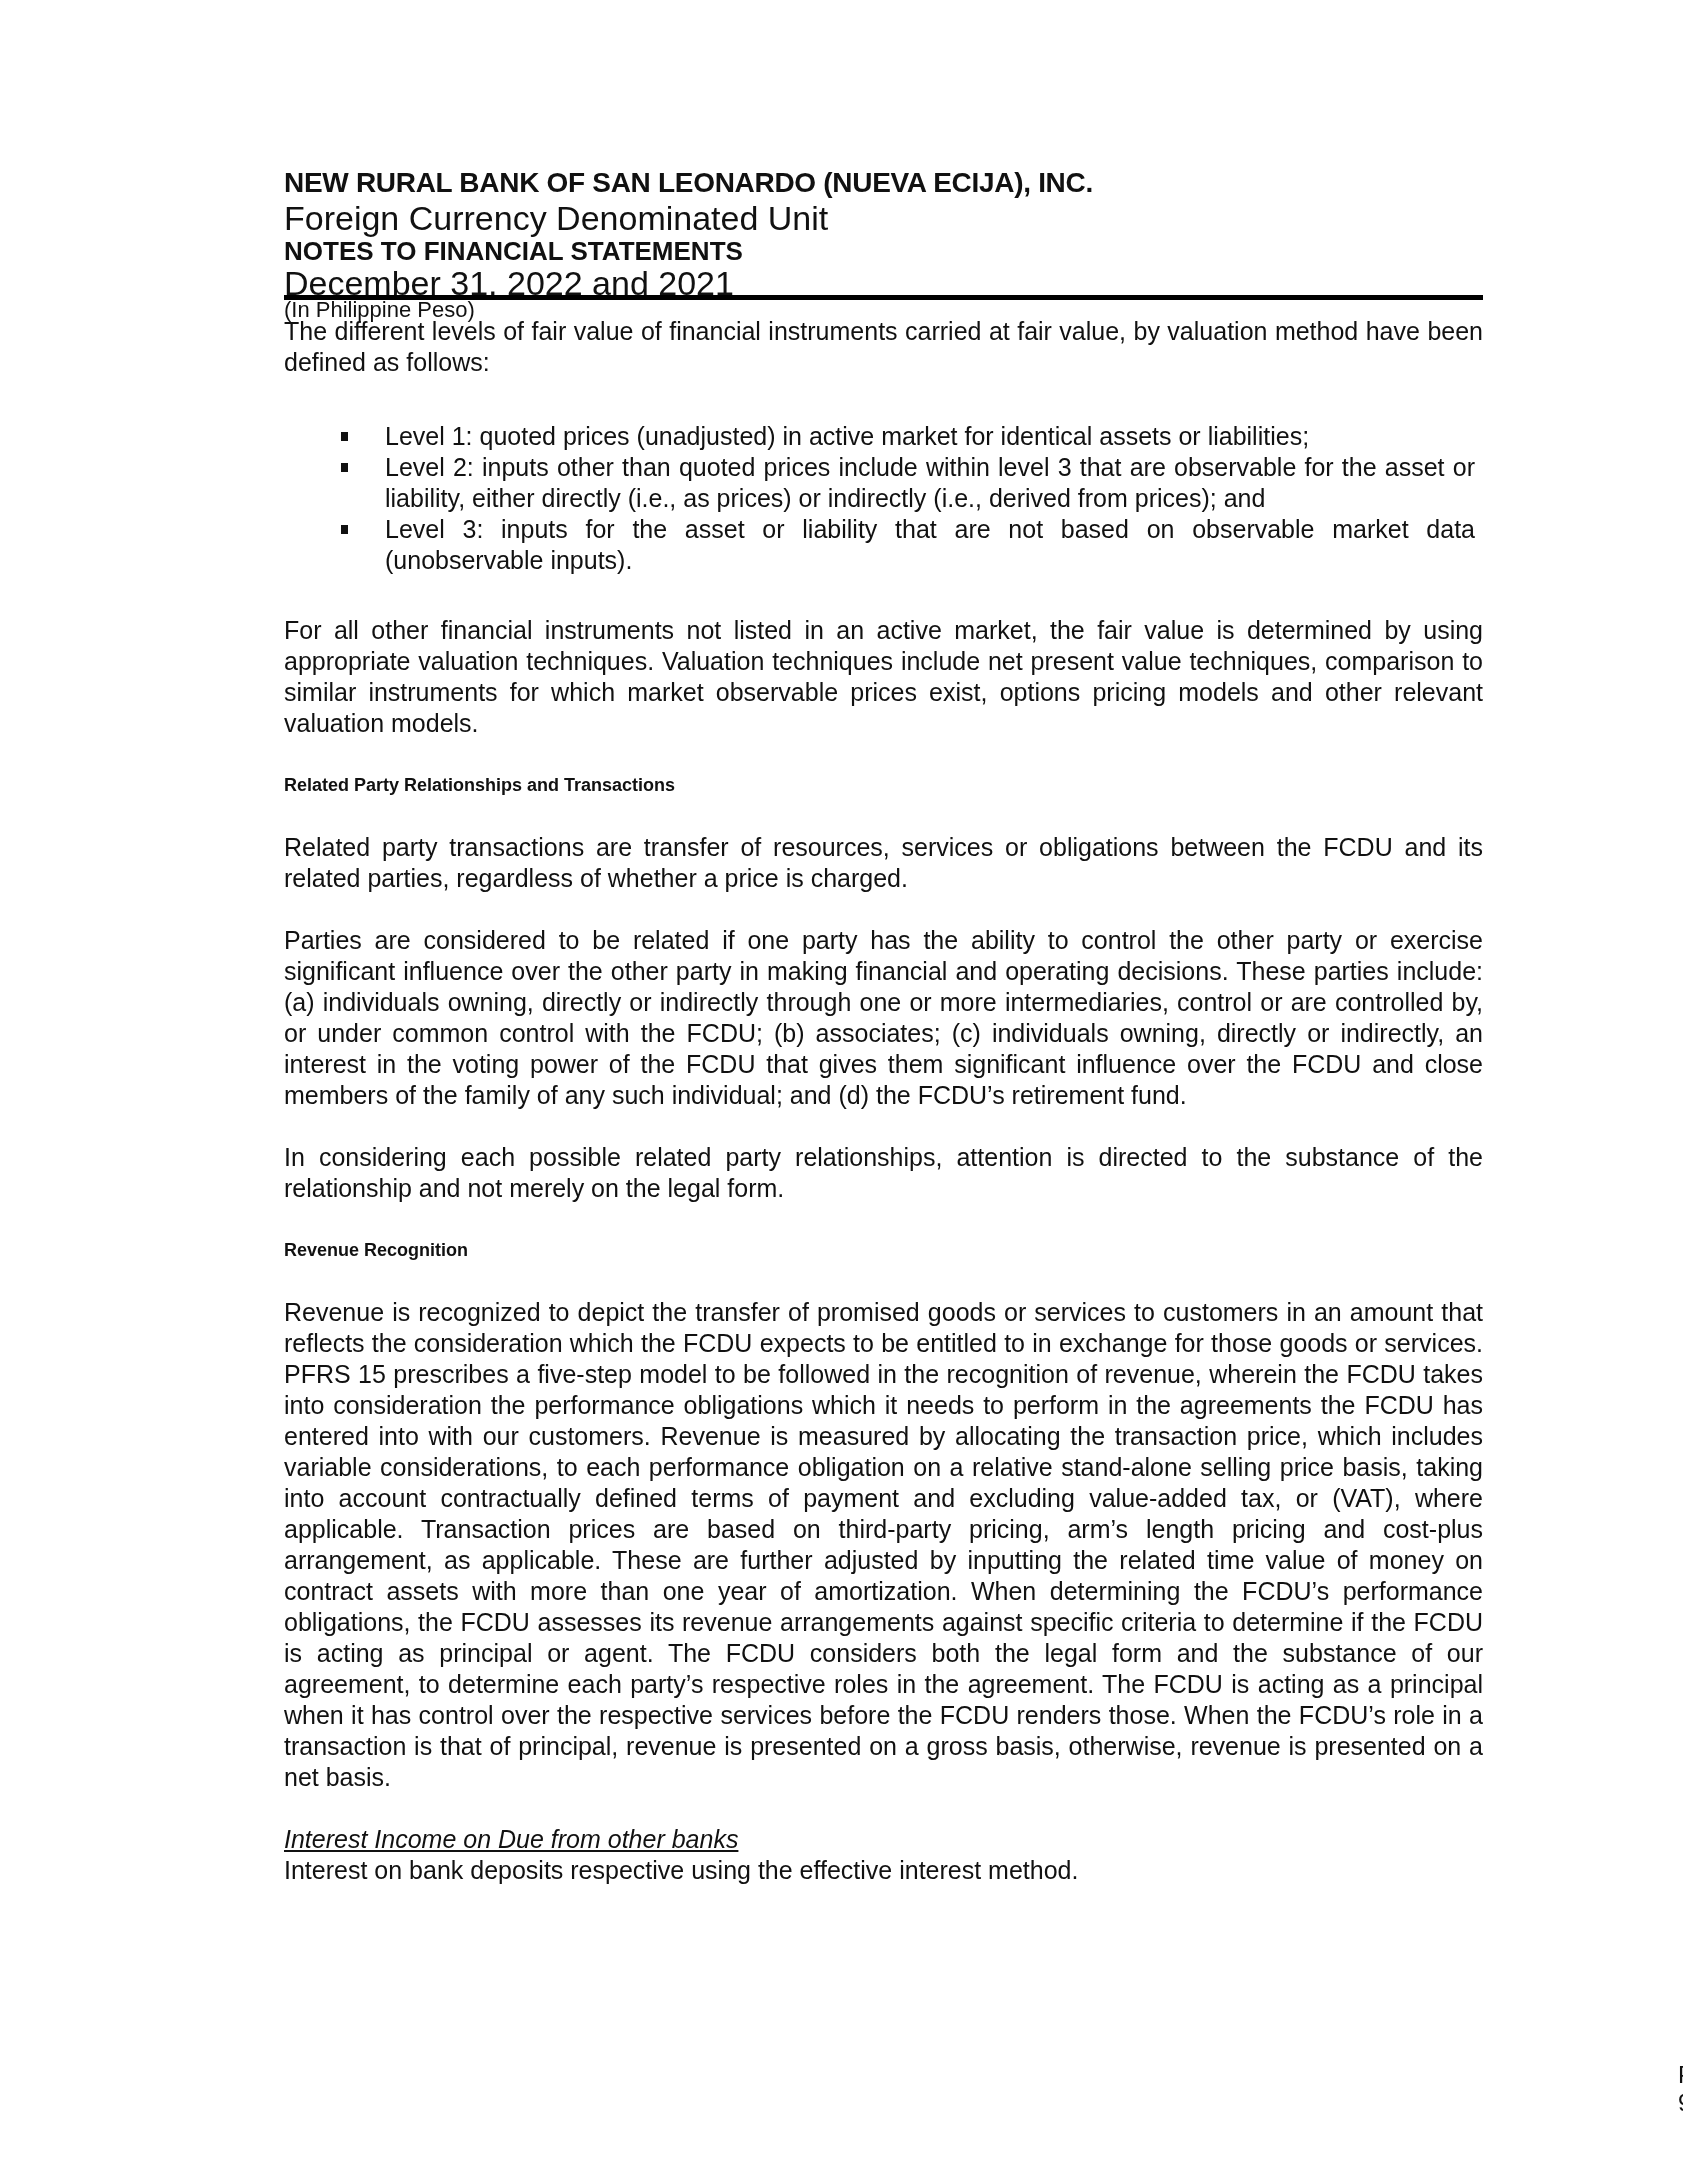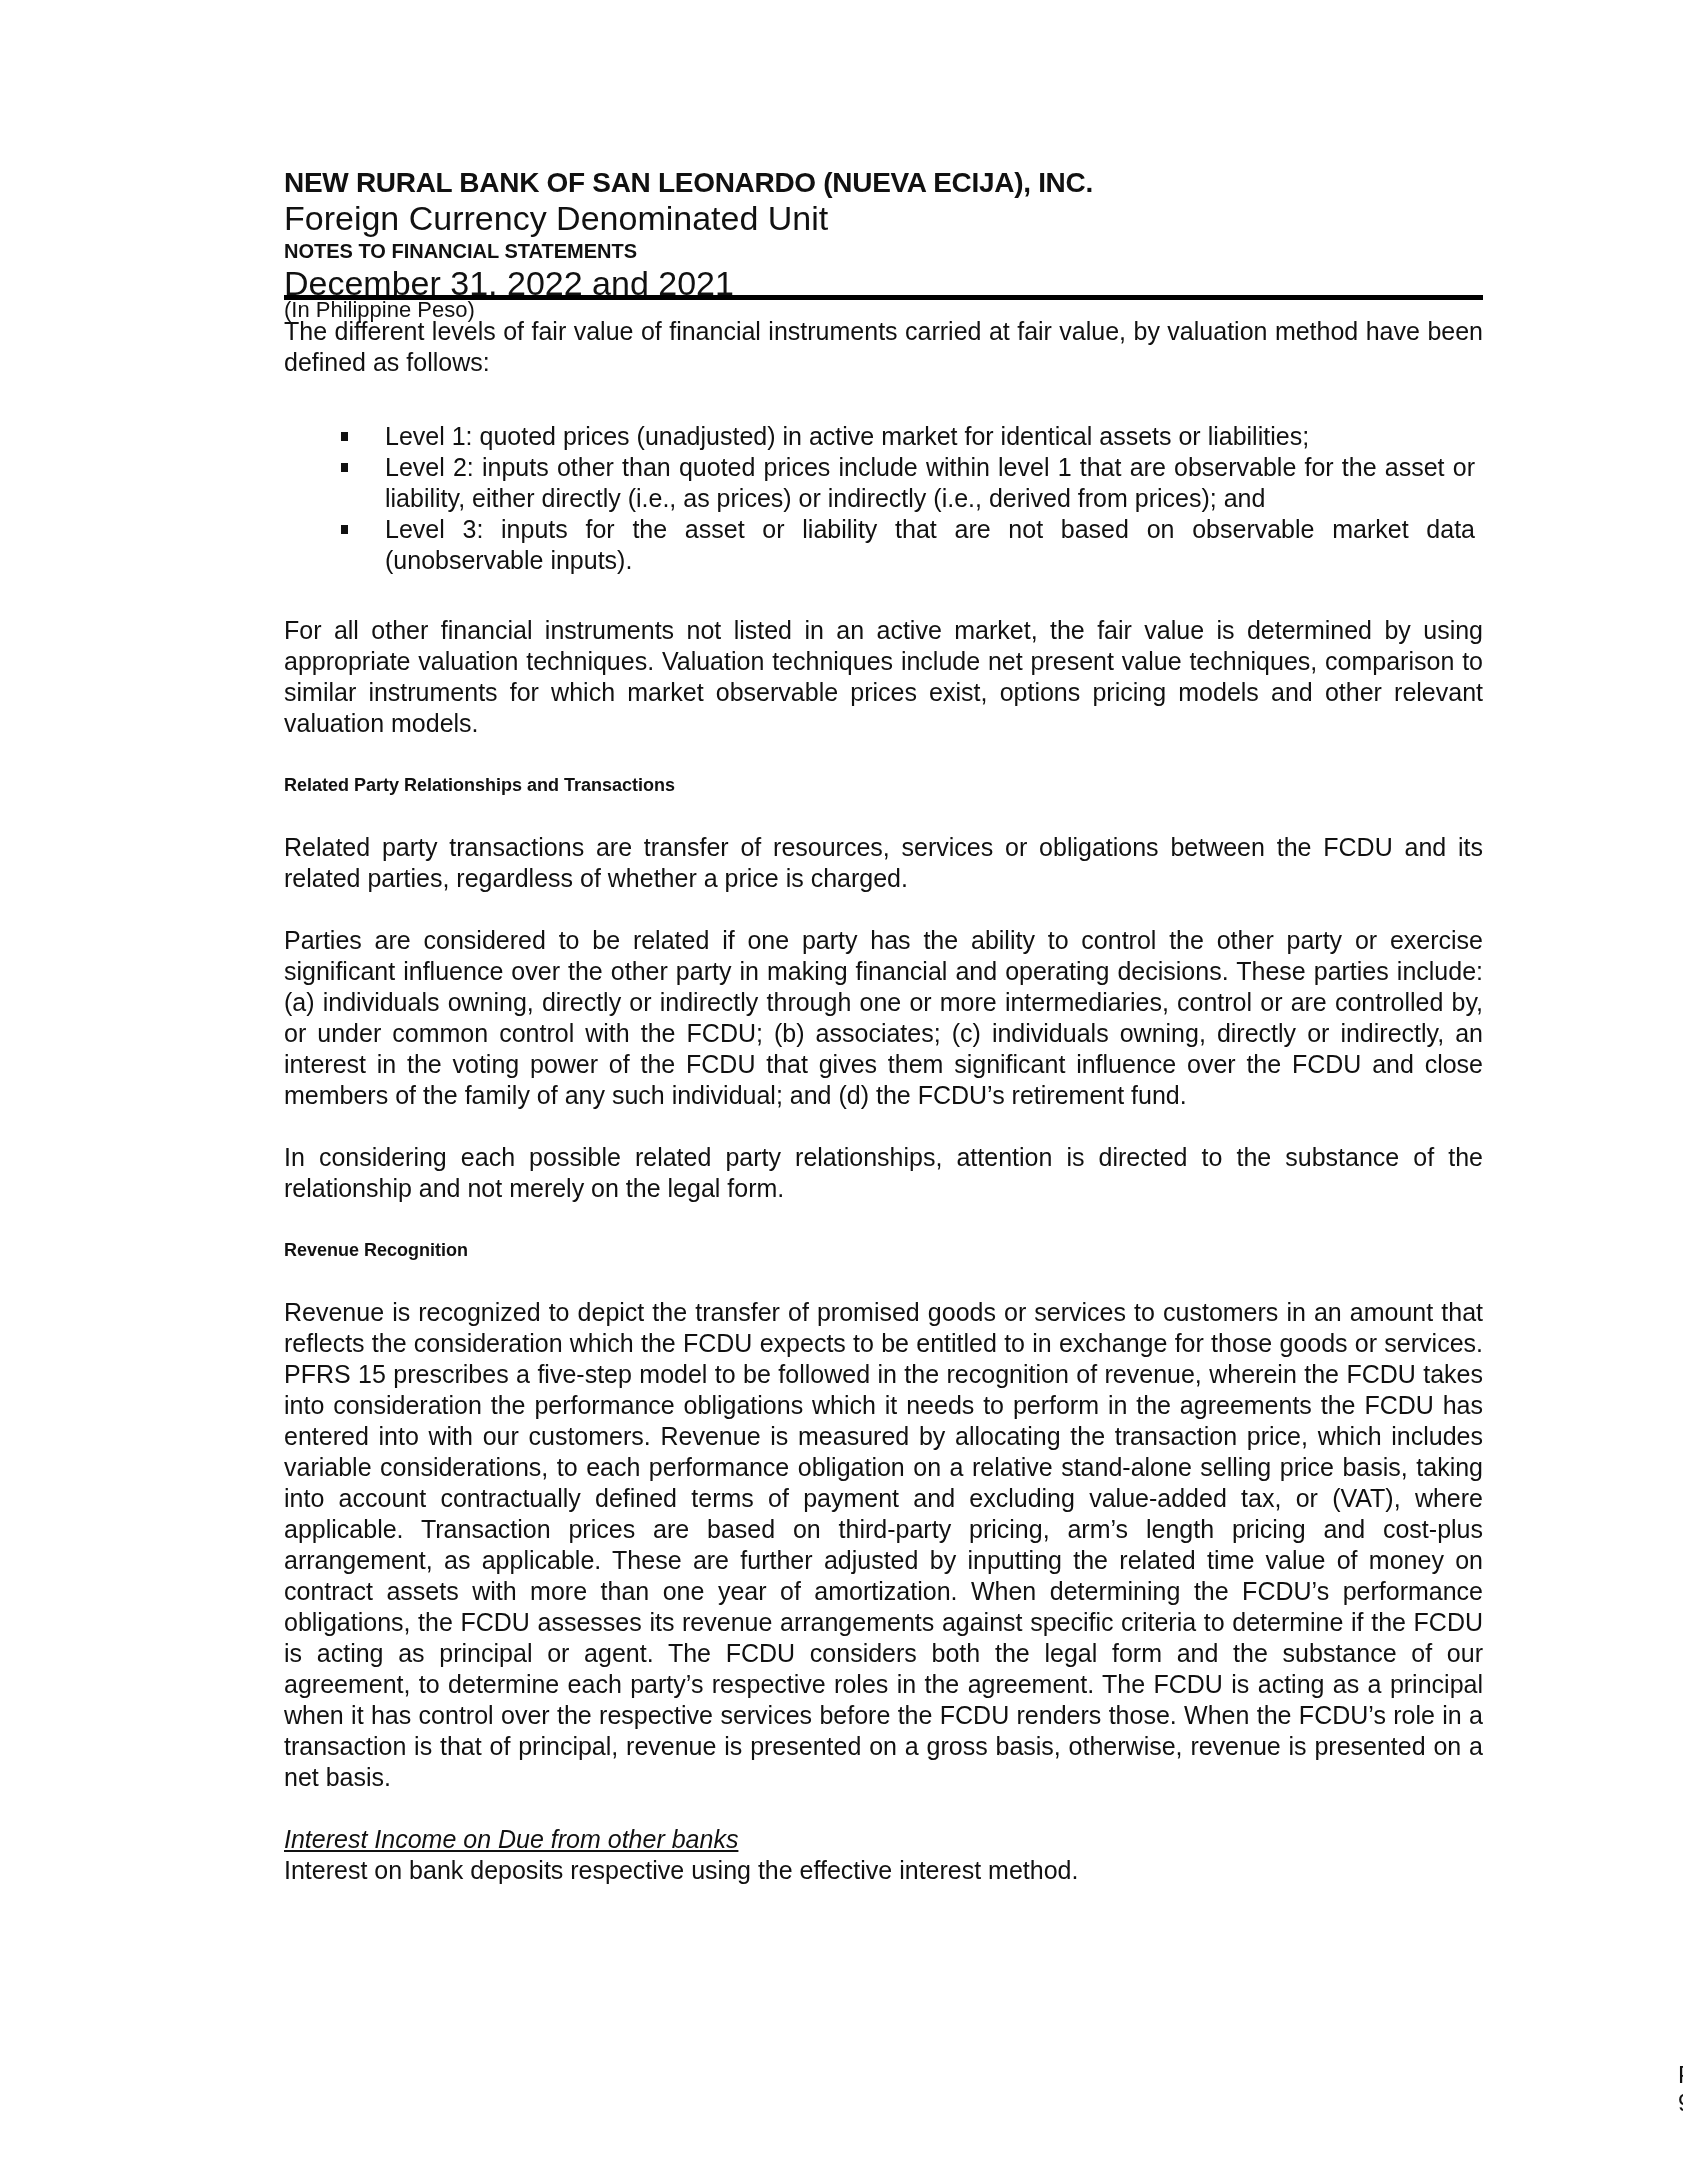--- a/index.html
+++ b/index.html
@@ -2,21 +2,21 @@
 <html><head>
 <meta charset="utf-8">
 <style>
   html, body { margin: 0; padding: 0; background: #ffffff; }
   body { width: 1683px; height: 2178px; position: relative; overflow: hidden;
          font-family: "Liberation Sans", "DejaVu Sans", sans-serif; color: #111; }
   .page { position: absolute; left: 284px; top: 0; width: 1199px; }
   .header { position: absolute; top: 164px; left: 0; width: 1199px; }
   .h-title { font-size: 28px; font-weight: bold; line-height: 38px; letter-spacing: -0.3px; white-space: nowrap; }
   .h-sub { font-size: 34px; line-height: 33px; }
-  .h-notes { font-size: 20px; font-weight: bold; line-height: 32px; }
+  .h-notes { font-size: 26px; font-weight: bold; line-height: 32px; }
   .h-date { font-size: 34px; line-height: 32px; }
   .h-peso { font-size: 22px; line-height: 22px; }
   .rule { position: absolute; top: 295px; left: 0; width: 1199px; height: 5px; background: #000; }
   .body { position: absolute; top: 316px; left: 0; width: 1199px; font-size: 25px; line-height: 31px; }
   p { margin: 0; text-align: justify; }
   .just-last { text-align-last: left; }
   .gap { height: 31px; }
   ul { list-style: none; margin: 8px; padding: 0; }
   li { position: relative; padding-left: 93px; text-align: justify; }
   li .bullet { position: absolute; left: 49px; top: 11px; width: 7px; height: 9px; background: #111; }
@@ -43,21 +43,21 @@
     <p class="just-last">The different levels of fair value of financial instruments carried at fair value, by valuation method have been defined as follows:</p>
     <div class="gap"></div>
     <div style="height:4px"></div>
     <ul>
       <li>
         <span class="bullet"></span>
         <span>Level 1: quoted prices (unadjusted) in active market for identical assets or liabilities;</span>
       </li>
       <li>
         <span class="bullet"></span>
-        <span>Level 2: inputs other than quoted prices include within level 1 that are observable for the asset or liability, either directly (i.e., as prices) or indirectly (i.e., derived from prices); and</span>
+        <span>Level 2: inputs other than quoted prices include within level 3 that are observable for the asset or liability, either directly (i.e., as prices) or indirectly (i.e., derived from prices); and</span>
       </li>
       <li>
         <span class="bullet"></span>
         <span>Level 3: inputs for the asset or liability that are not based on observable market data (unobservable inputs).</span>
       </li>
     </ul>
     <div class="gap"></div>
     <p>For all other financial instruments not listed in an active market, the fair value is determined by using appropriate valuation techniques. Valuation techniques include net present value techniques, comparison to similar instruments for which market observable prices exist, options pricing models and other relevant valuation models.</p>
     <div class="gap"></div>
     <div class="heading">Related Party Relationships and Transactions</div>

